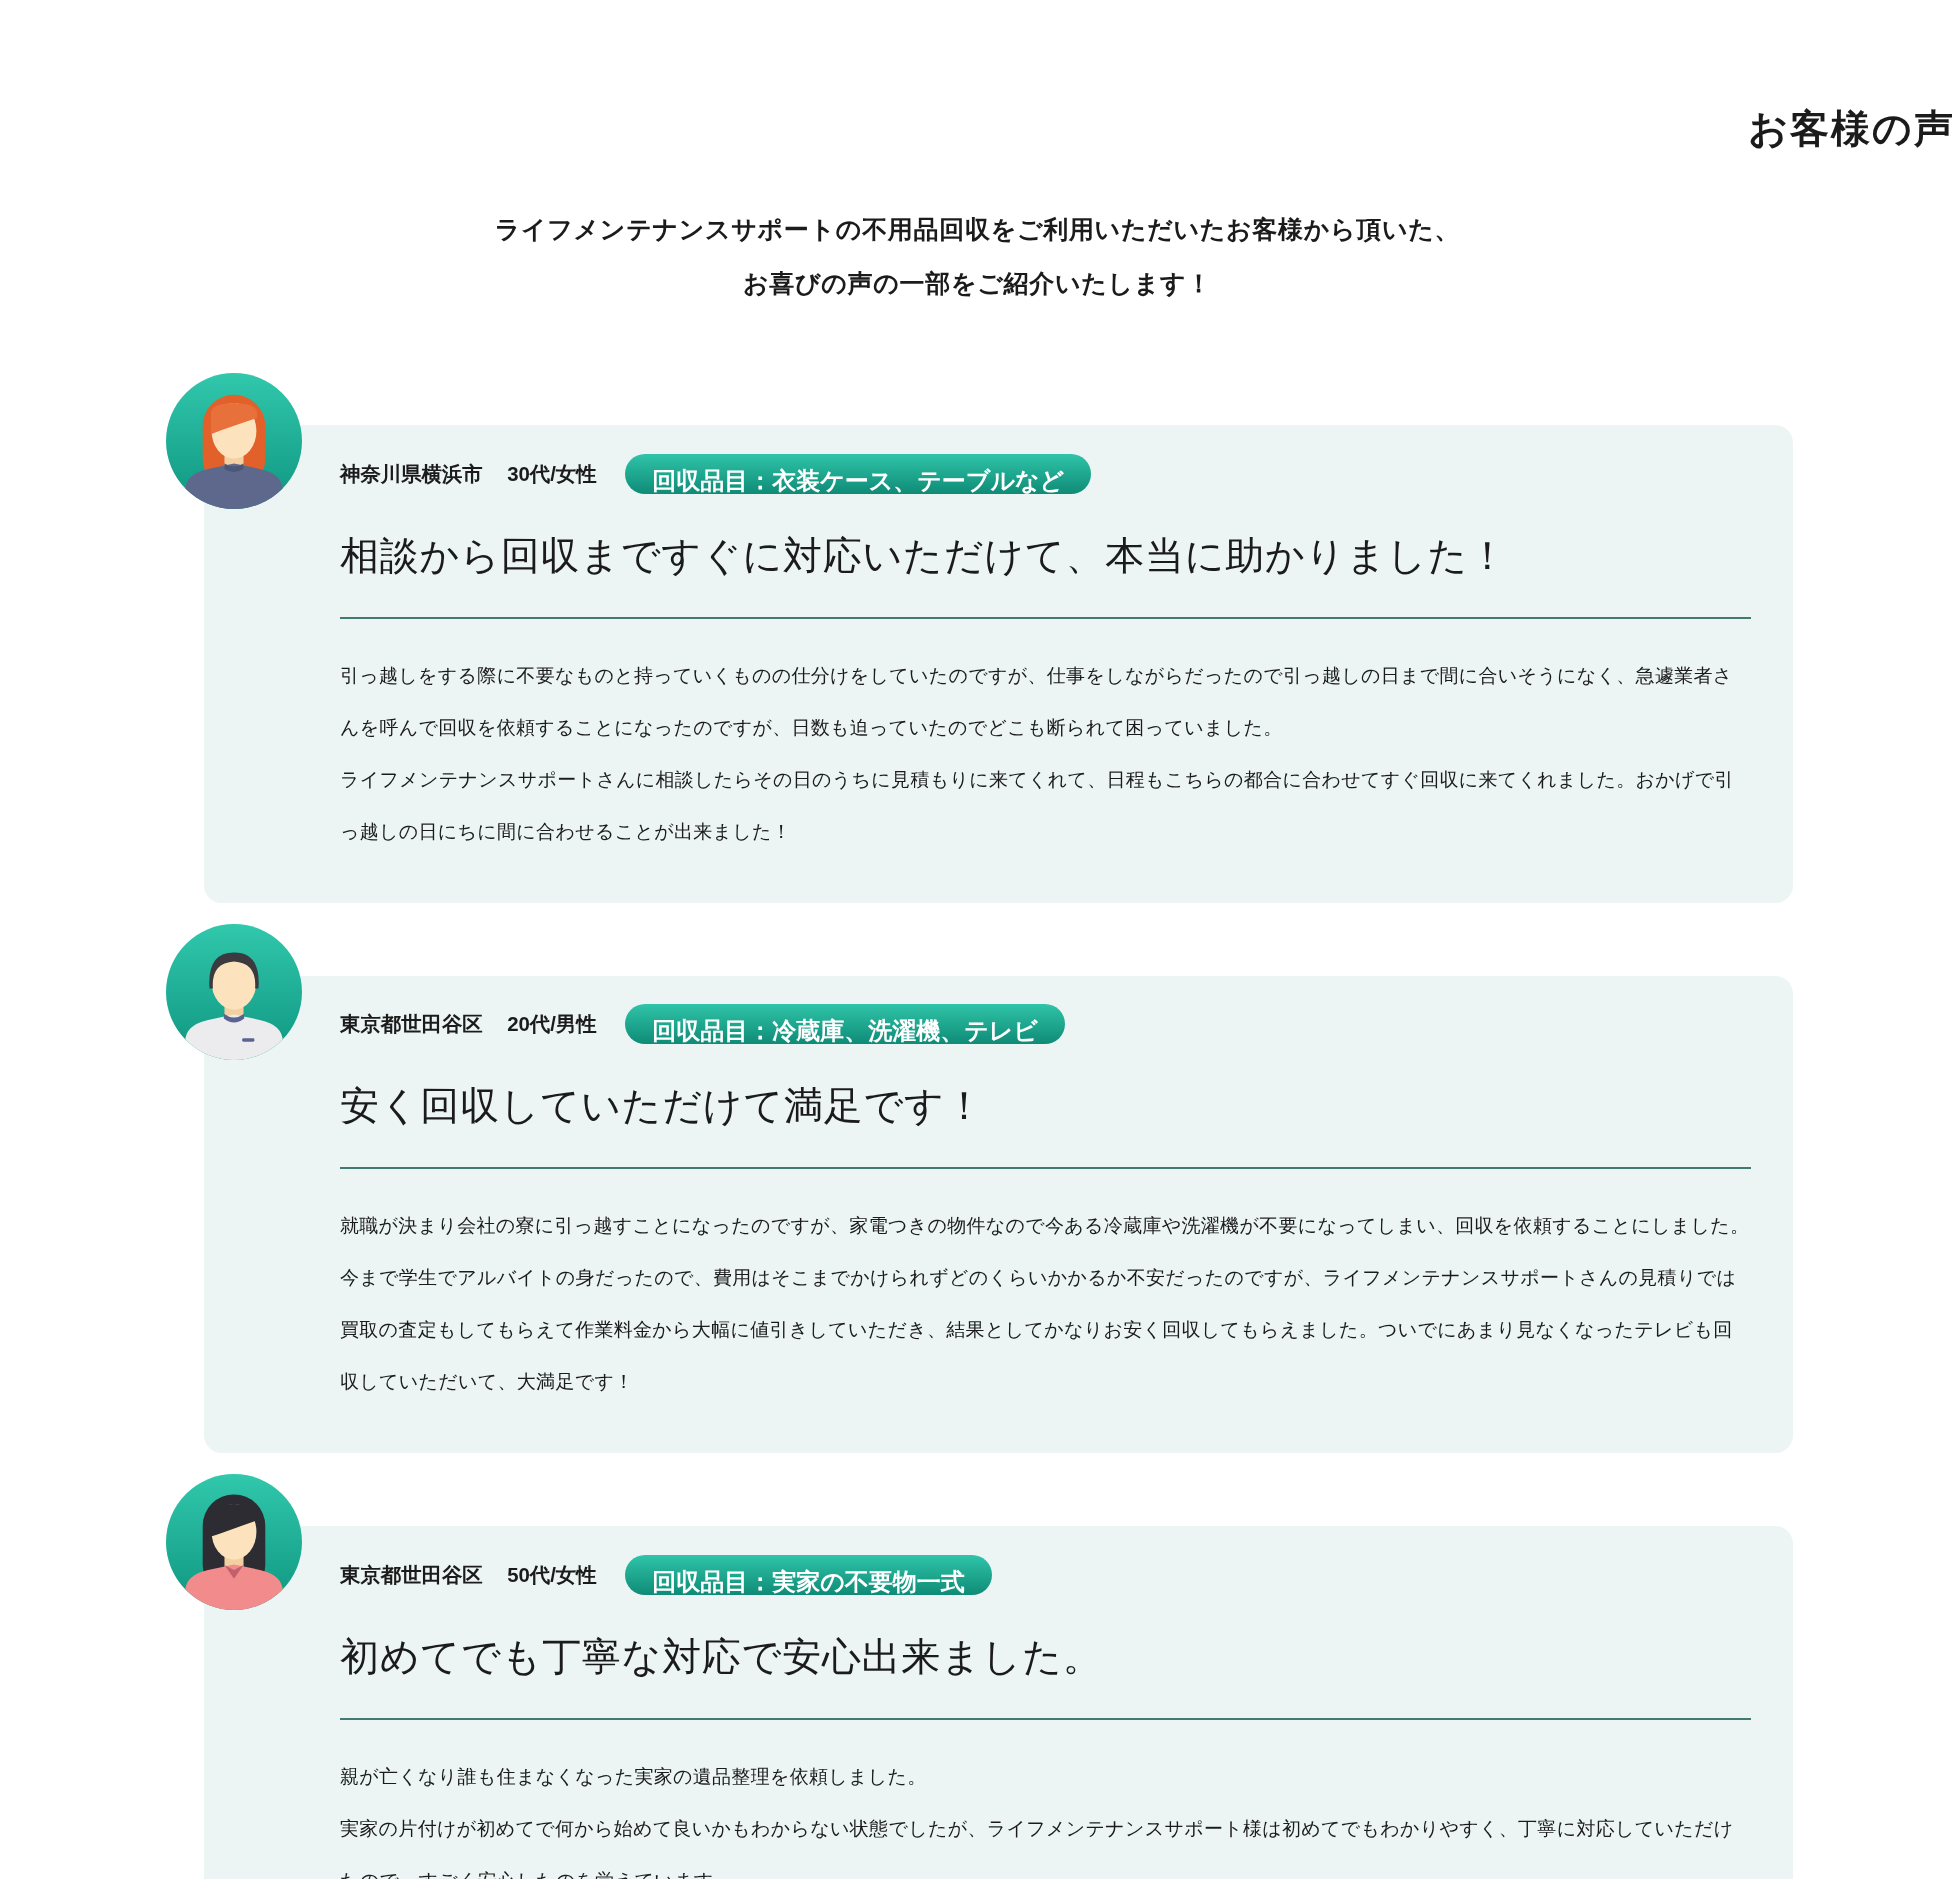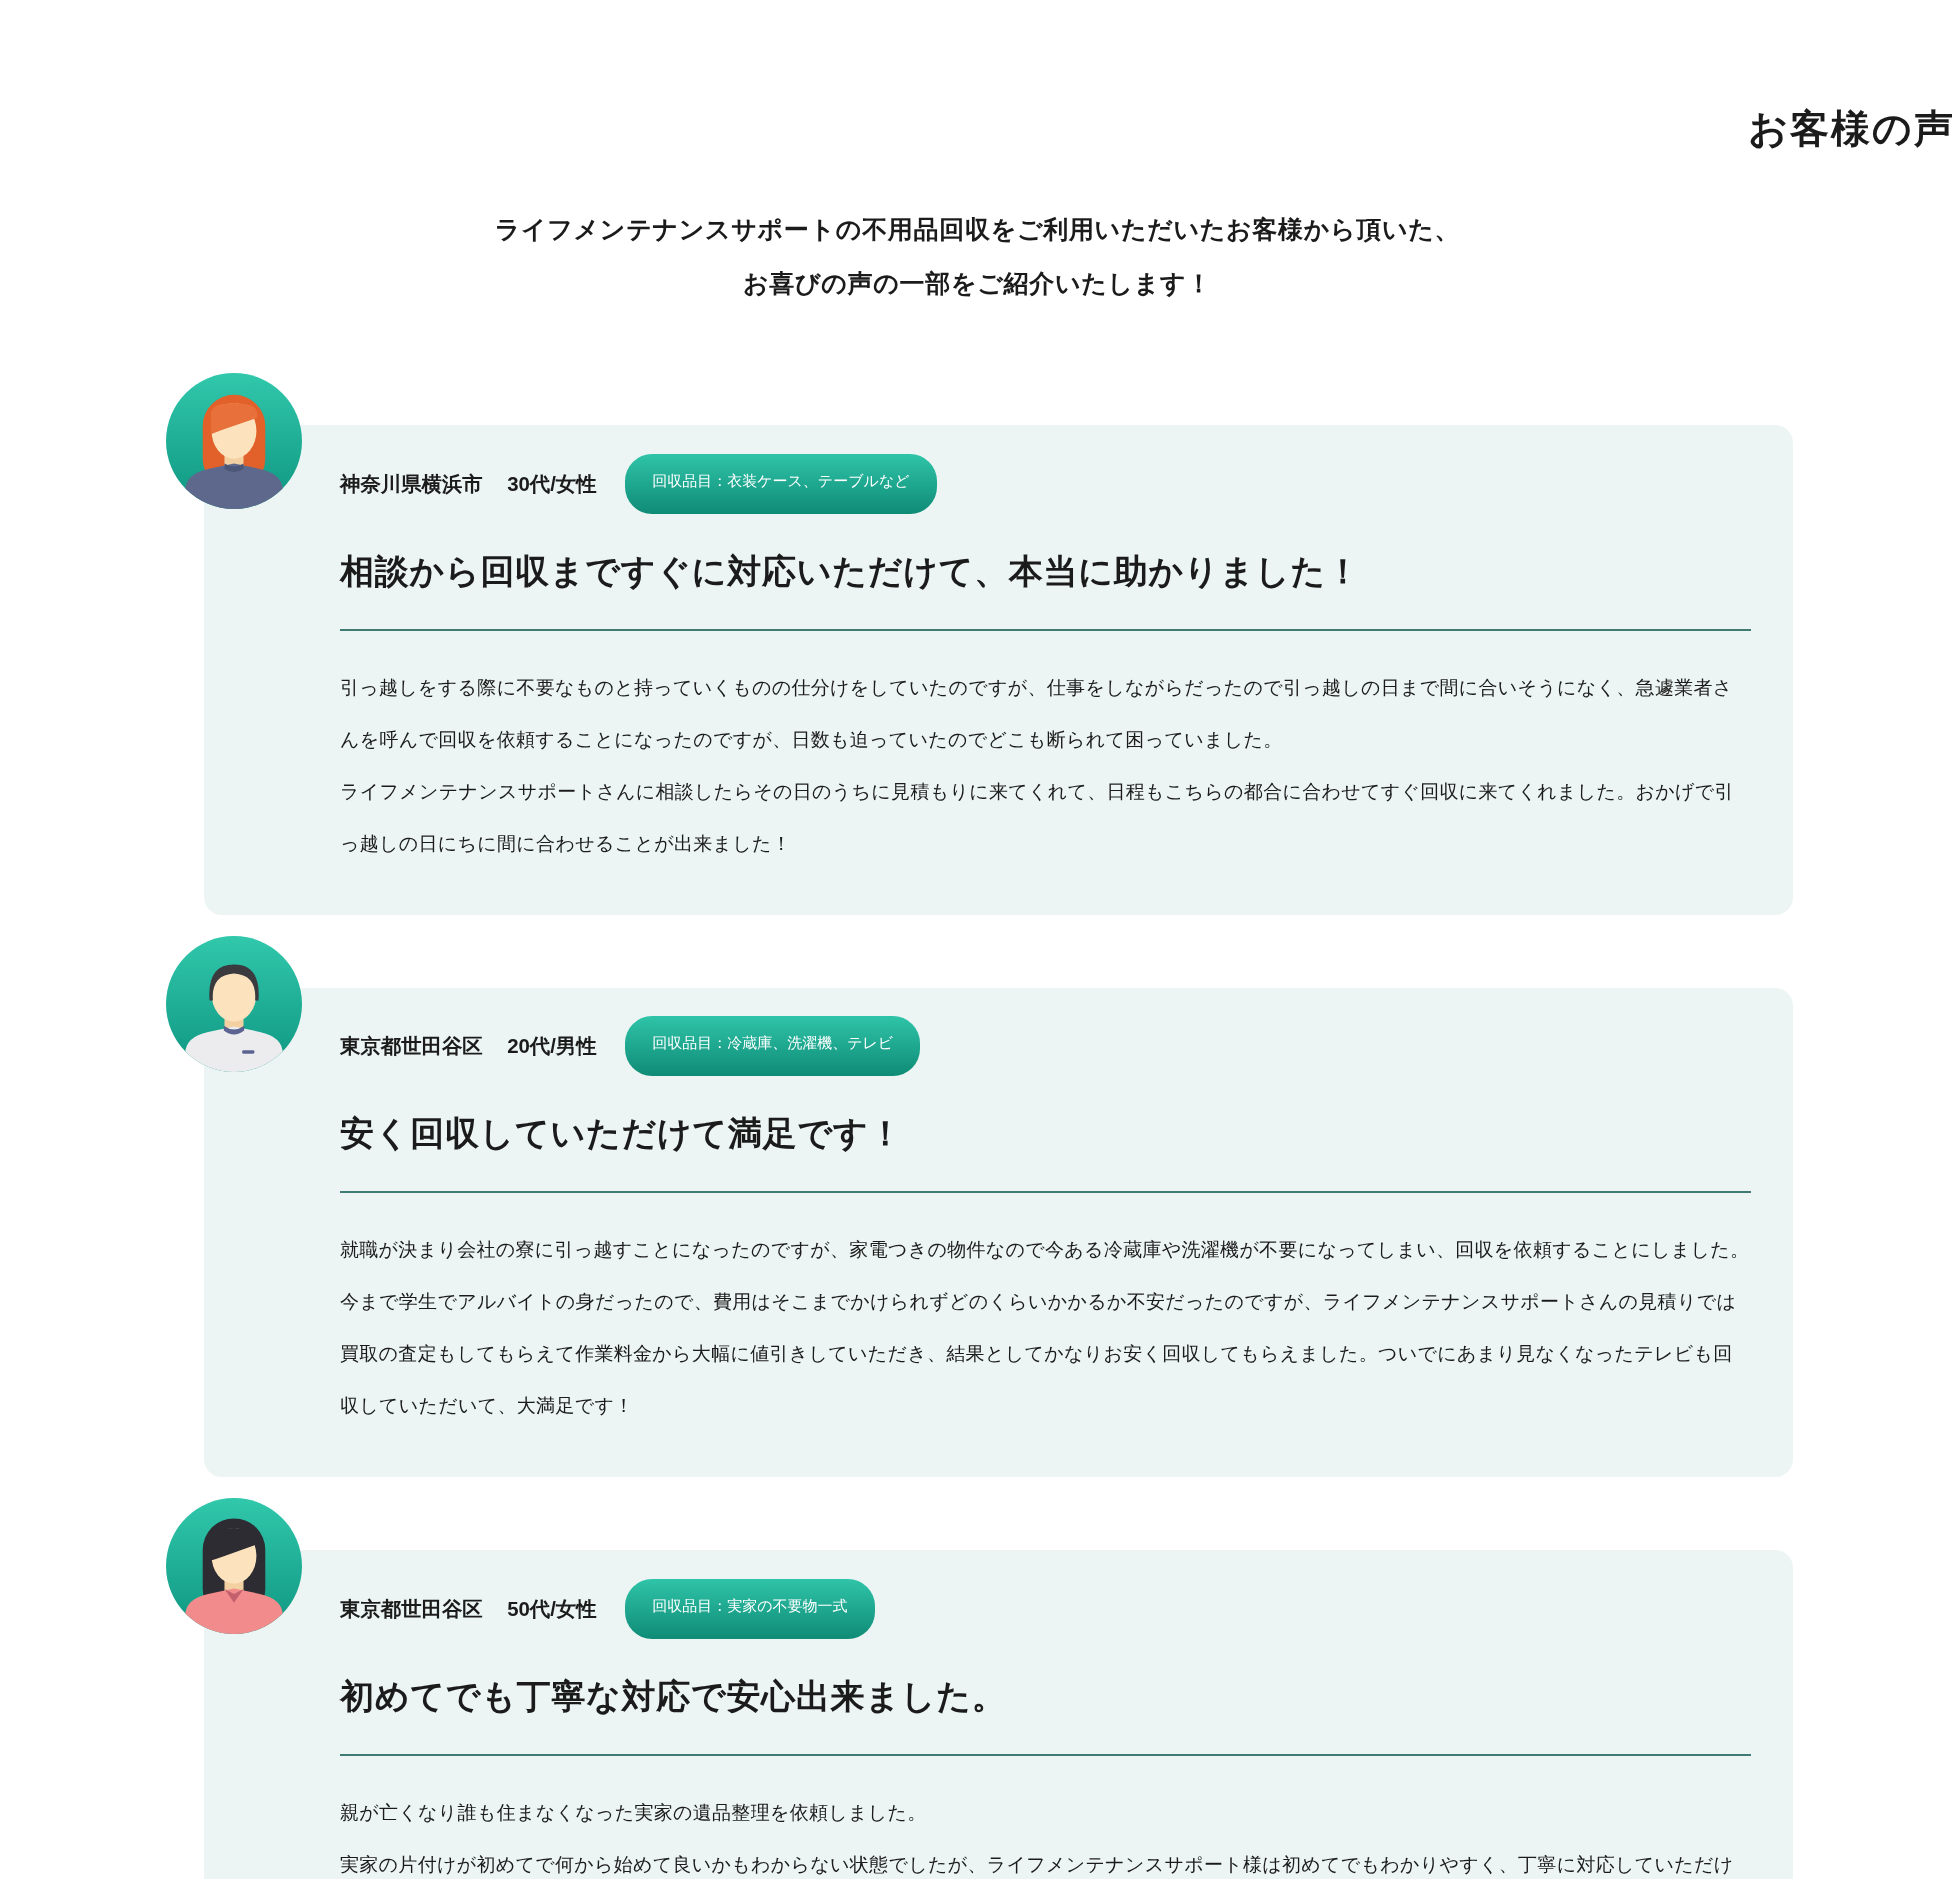--- a/index.html
+++ b/index.html
@@ -33,28 +33,28 @@
     position:absolute; left:-38px; top:-52px;
     width:136px; height:136px; display:block;
   }
   .meta-row { display:flex; align-items:center; }
   .meta { font-size:20.4px; font-weight:bold; display:flex; }
   .meta .loc { margin-right:24.4px; }
   .badge {
     margin-left:28.5px;
     background:linear-gradient(180deg,var(--accent-light,#2fc4a9),var(--accent-dark,#0f8b76));
     color:var(--badge-text,#ffffff);
-    font-size:15px; font-weight:normal;
-    height:60px; line-height:53px;
+    font-size:24px; font-weight:bold;
+    height:40px; line-height:53px;
     padding:0 27px; border-radius:27px;
     white-space:nowrap;
   }
   .headline {
     margin:35px 0 0 0;
-    font-size:34px; font-weight:bold; letter-spacing:0.7px;
+    font-size:39px; font-weight:normal; letter-spacing:0.7px;
   }
   .divider {
     border:none; margin:34px 0 0 0;
     border-top:2px solid var(--divider,#3f7b72);
     width:100%;
   }
   .body-text {
     margin:31px 0 0 0;
     font-size:19px; line-height:52px;
     white-space:pre-line; letter-spacing:0.3px;

